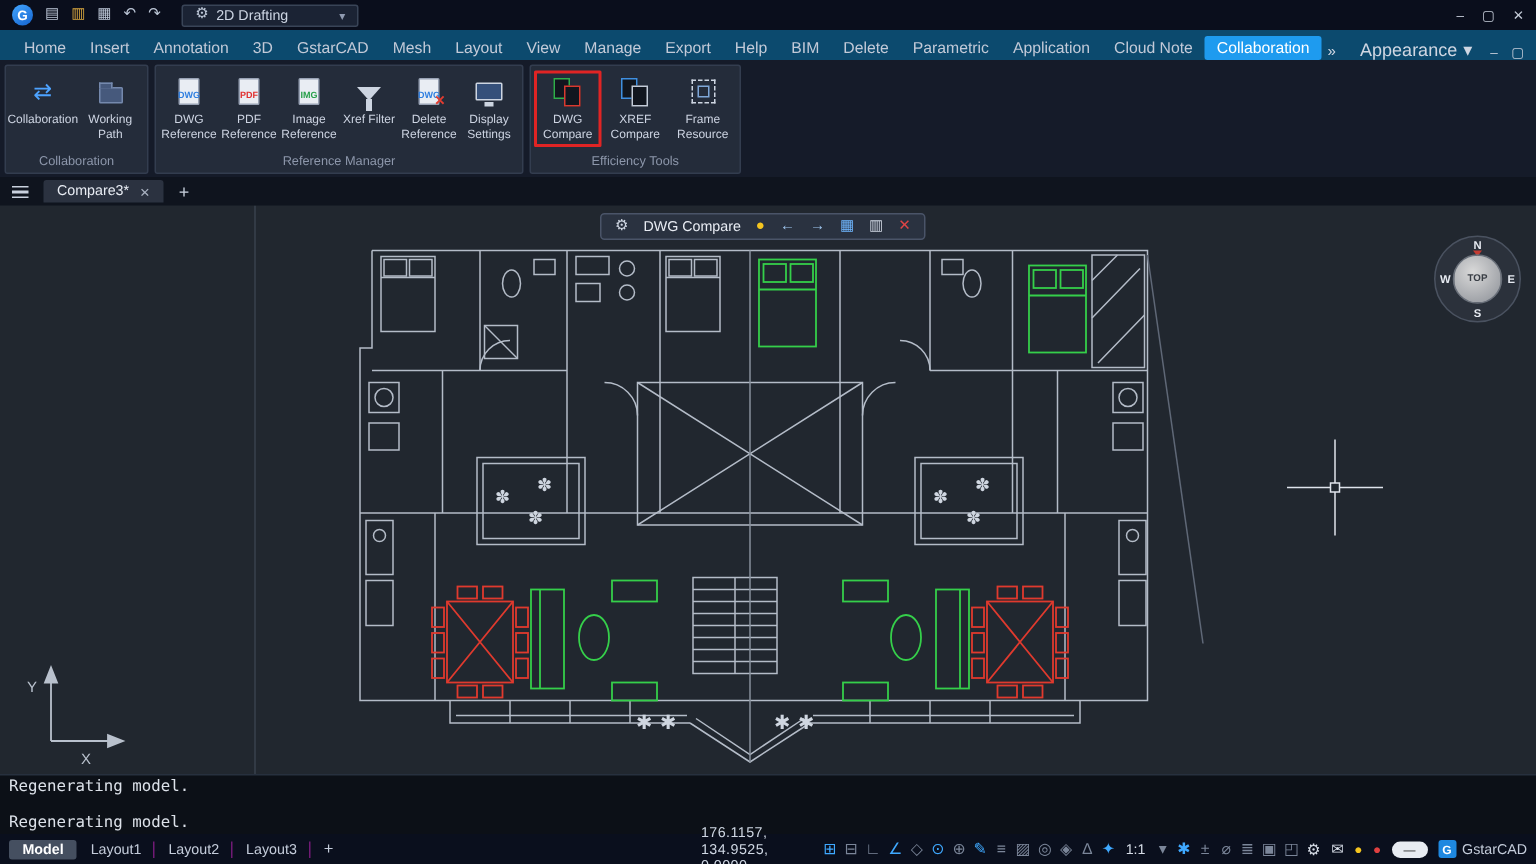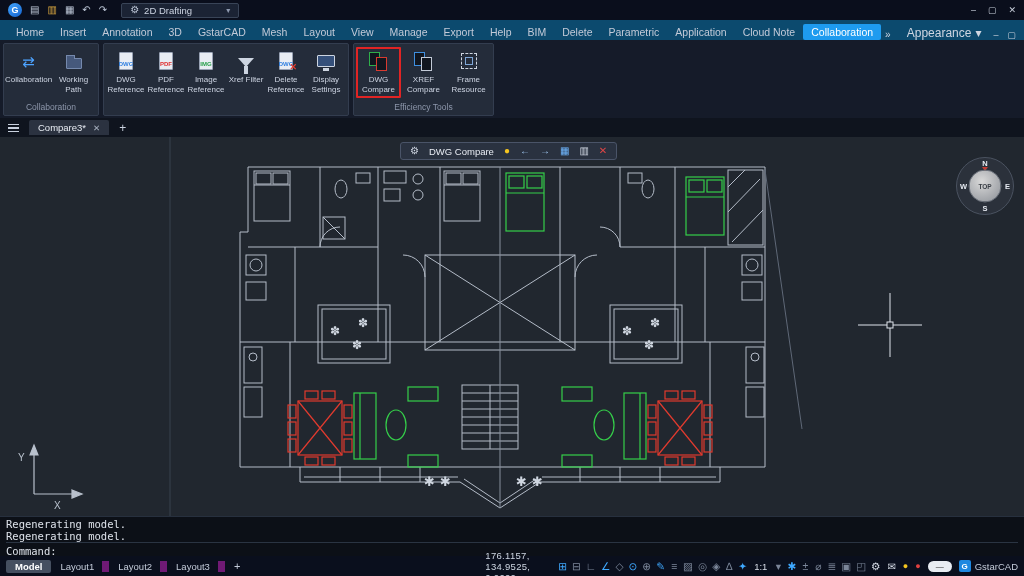--- a/index.html
+++ b/index.html
@@ -125,21 +125,21 @@
     font-family:"DejaVu Sans Mono", monospace; font-size:10.5px; color:#dde2ea;
     padding:1px 6px 2px; display:flex; flex-direction:column;
     justify-content:space-between; }
   .cmd-prompt { border-top:1px solid #2a3442; padding-top:2px; }
 
   
   .statusbar { height:20px; background:#0a0f1d; display:flex; align-items:center;
     font-size:9.5px; color:#c4ccda; padding:0 6px; gap:5px; }
   .model-btn { background:#454f60; color:#fff; padding:1px 9px; border-radius:2px;
     font-weight:bold; }
-  .layout-tab { padding:0 8px 0 4px; border-right:7px solid #701a75;text-align:right; }
+  .layout-tab { padding:0 8px 0 4px; border-right:1px solid #701a75;text-align:right; }
   .addlayout { padding:0 4px; font-size:11px; }
   .coords { margin-left:236px; color:#ced6e2; letter-spacing:.3px; }
   .sic { font-size:10.5px; width:15px; text-align:center; line-height:1; }
   .on { color:#3fa9ff; } .off { color:#7b8699; }
   .scale { color:#d6dce6; margin:0 2px; }
   .tray { margin-left:auto; display:flex; align-items:center; gap:7px; }
   .tr-gear { color:#d6dce6; font-size:10.5px; }
   .tr-msg { color:#d6dce6; font-size:10px; }
   .tr-bulb { color:#f5c51f; font-size:9px; }
   .tr-red { color:#e04040; font-size:9px; }
@@ -264,20 +264,21 @@
           </span>
         <span class="lbl">Delete Reference</span>
       </div>
       <div class="rbtn">
         <span class="icbox">
             <span class="monitor"></span>
           </span>
         <span class="lbl">Display Settings</span>
       </div>
     </div>
+    <div class="rgroup-label">Reference Manager</div>
   </div>
 
   <div class="rgroup">
     <div class="rgroup-buttons">
       <div class="rbtn highlighted">
         <span class="icbox">
             <span class="cmp">
               <i class="a"></i>
               <i class="b"></i>
             </span>
@@ -484,21 +485,20 @@
     <span class="vc-letter vc-e">E</span>
     <span class="vc-inner">
         <span>TOP</span>
       </span>
   </div>
 </div>
 
 <div class="cmdline">
   <div>Regenerating model.</div>
   <div>Regenerating model.</div>
-  <div class="cmd-prompt">Command:</div>
 </div>
 
 <div class="statusbar">
   <span class="model-btn">Model</span>
   <span class="layout-tab">Layout1</span>
   <span class="layout-tab">Layout2</span>
   <span class="layout-tab">Layout3</span>
   <span class="addlayout">+</span>
 
   <span class="coords">176.1157, 134.9525, 0.0000</span>

